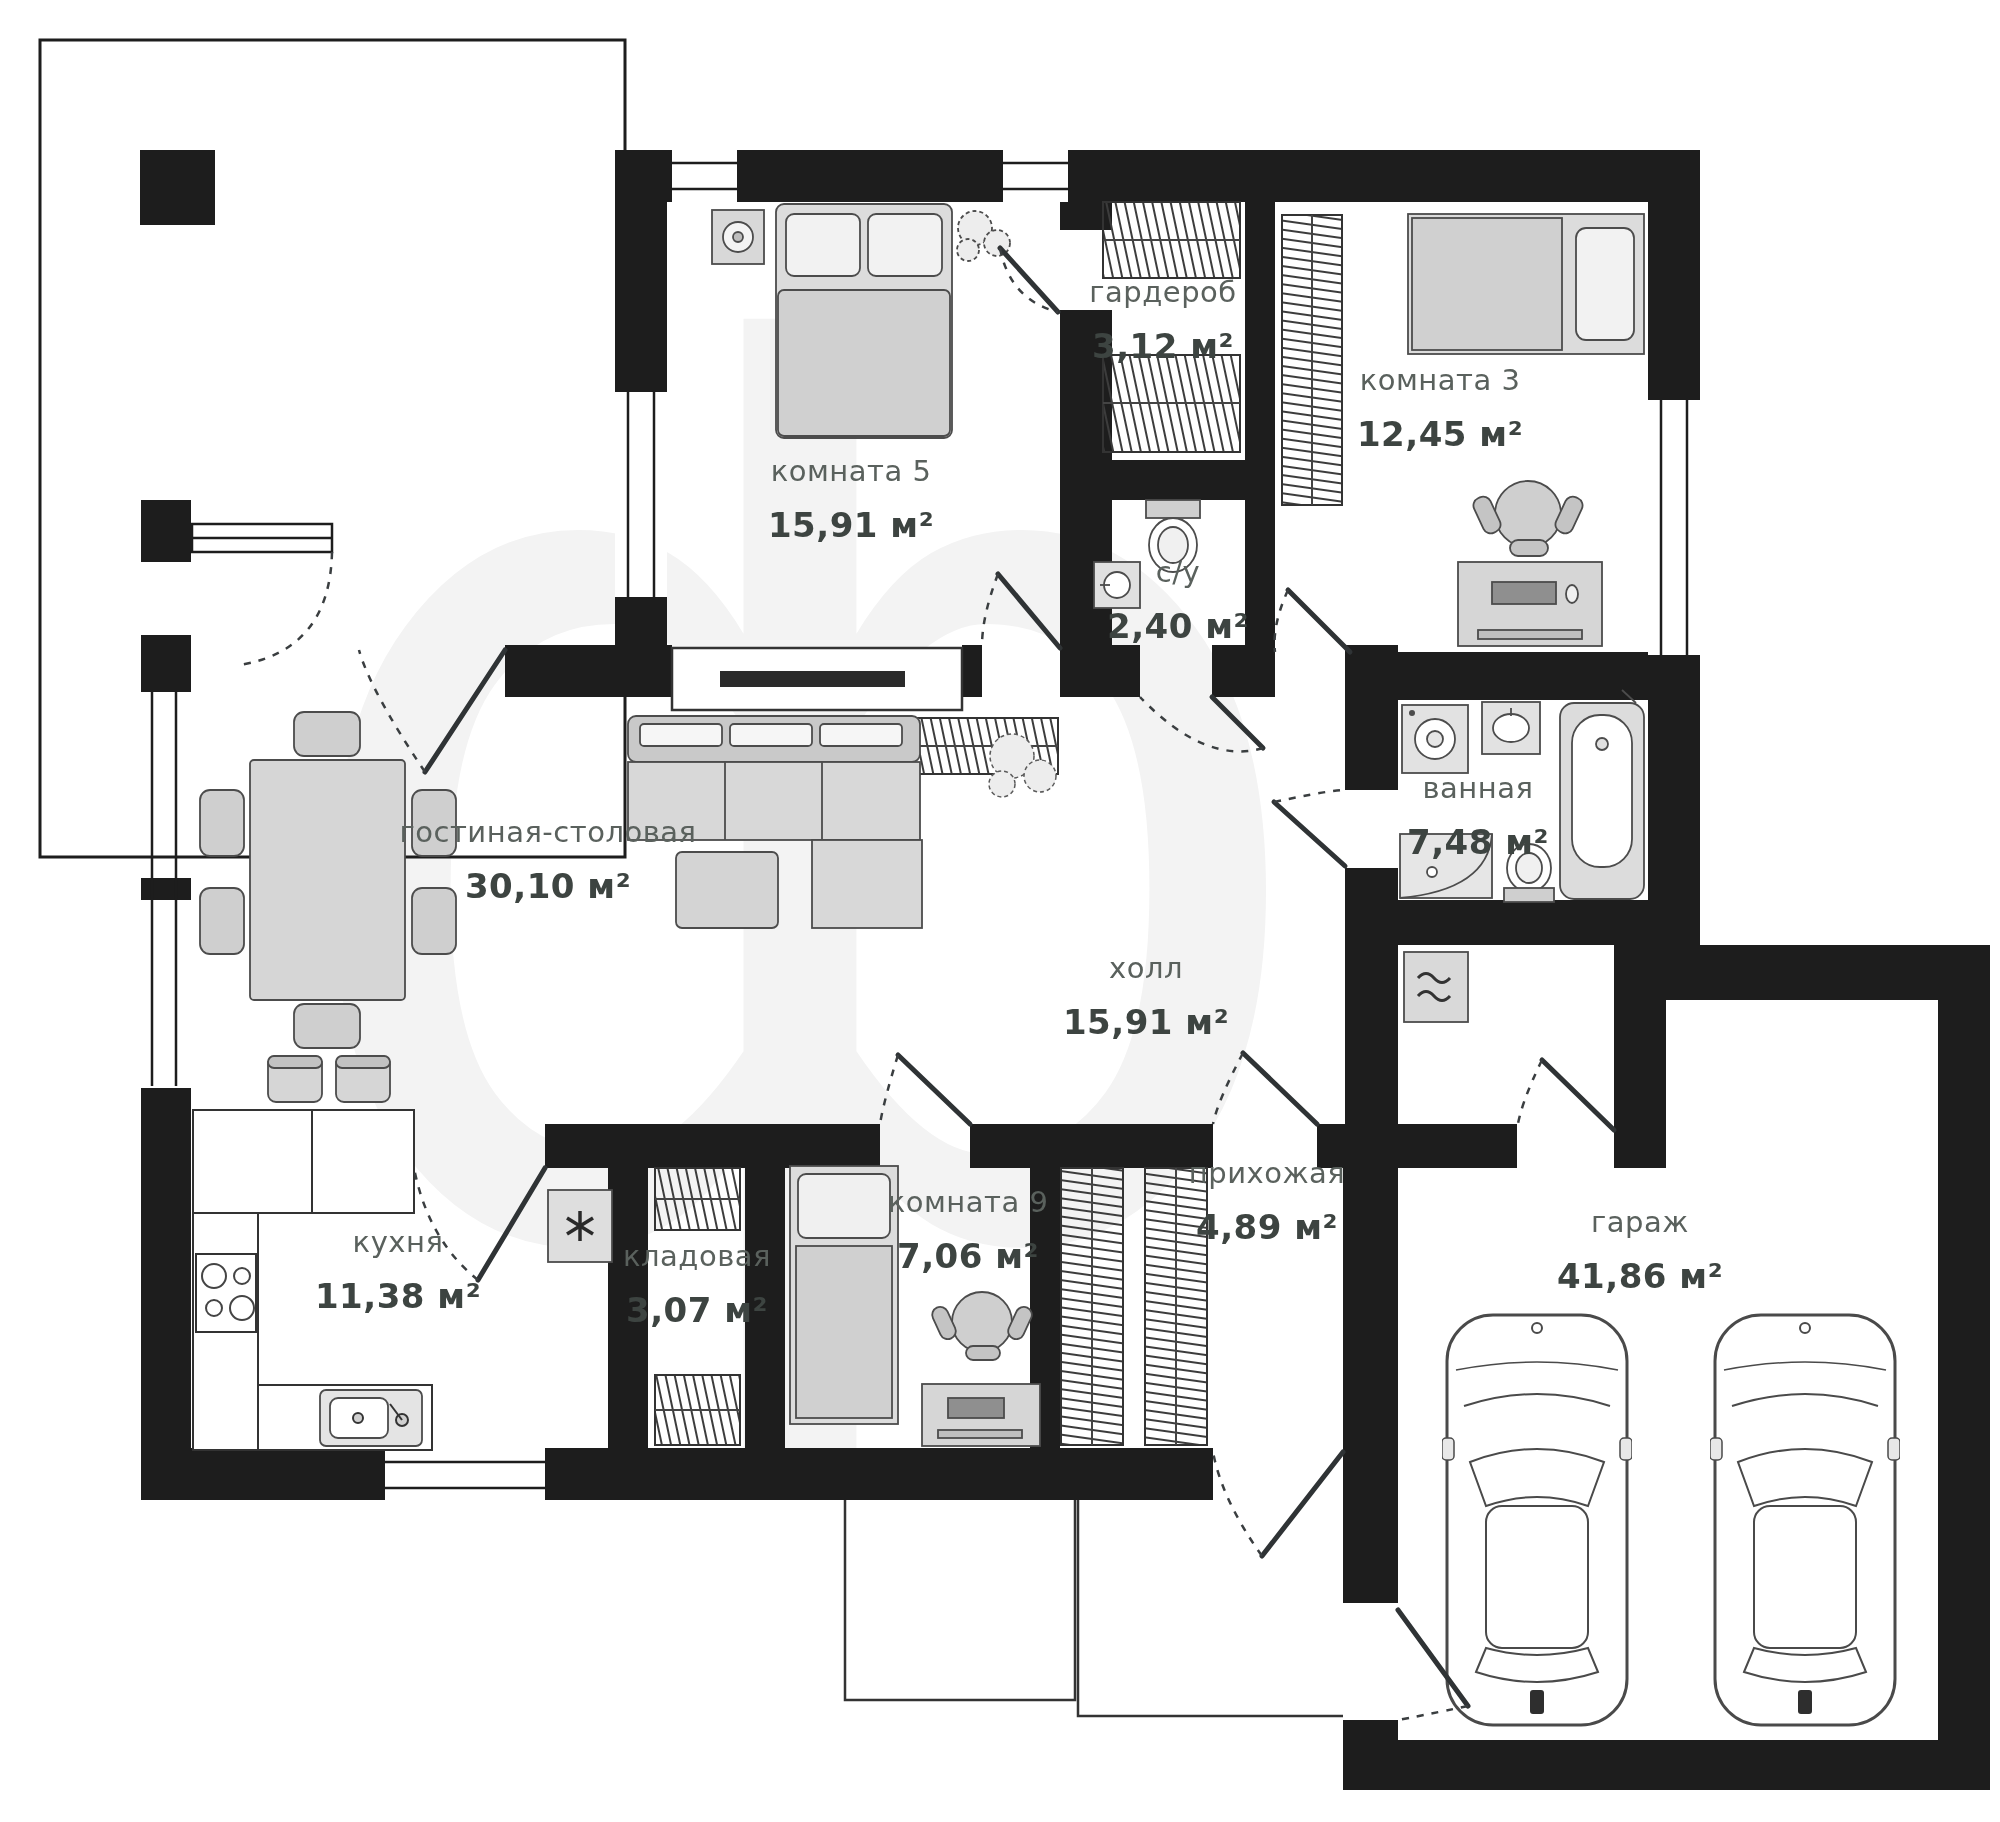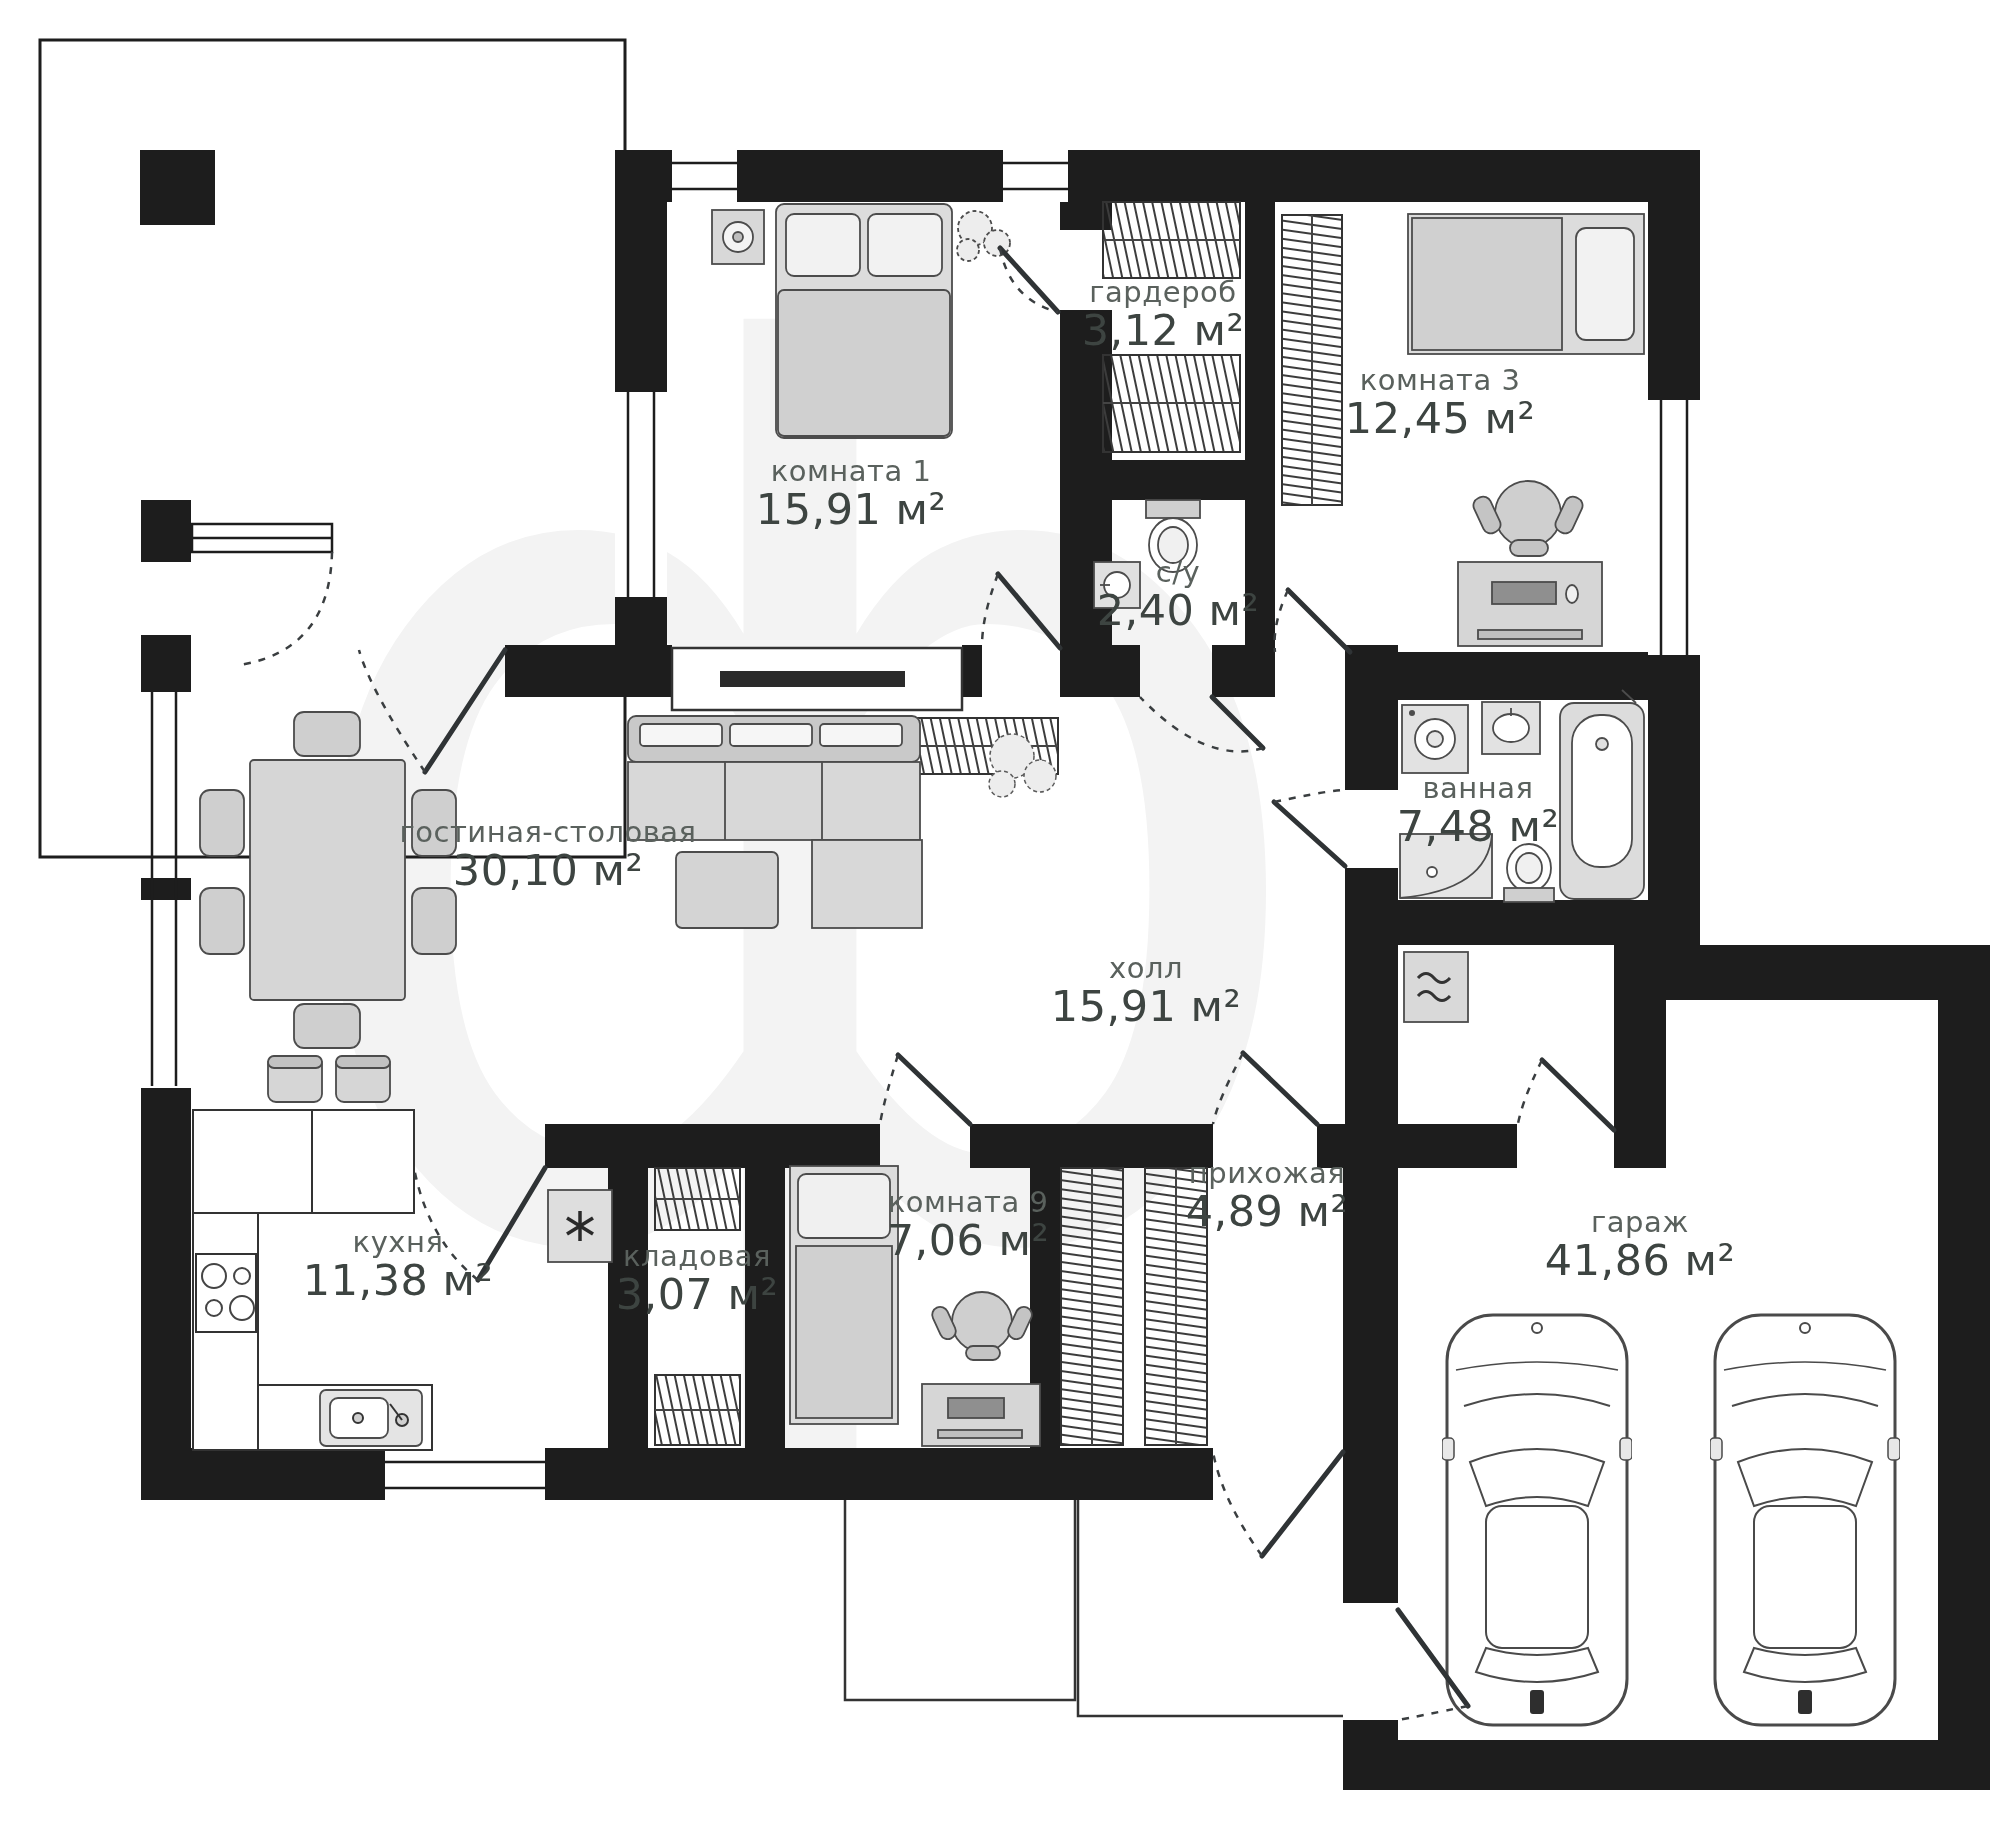--- a/index.html
+++ b/index.html
@@ -2,21 +2,21 @@
 <html><head>
 <meta charset="utf-8">
 <style>
   html,body{margin:0;padding:0;background:#ffffff;}
   #plan{position:relative;width:2000px;height:1822px;background:#ffffff;overflow:hidden;
         font-family:"DejaVu Sans",sans-serif;}
   #plan-svg{position:absolute;left:0;top:0;z-index:1;}
   .room-label{position:absolute;transform:translateX(-50%);text-align:center;z-index:2;
               color:#5a615d;}
   .rn{font-size:29px;letter-spacing:.5px;white-space:nowrap;line-height:32px;}
-  .ra{font-size:43px;font-weight:400;color:#3d4441;margin-top:4px;white-space:nowrap;
+  .ra{font-size:34px;font-weight:700;color:#3d4441;margin-top:20px;white-space:nowrap;
       letter-spacing:.5px;line-height:36px;}
 </style>
 </head>
 <body>
 
 <div id="plan">
 
 <svg id="plan-svg" width="2000" height="1822" viewBox="0 0 2000 1822" xmlns="http://www.w3.org/2000/svg">
   <defs>
     <pattern id="hangV" width="16" height="9" patternUnits="userSpaceOnUse" patternTransform="rotate(78)">
@@ -378,21 +378,21 @@
     <path d="M898,1055 Q884,1100 880,1124"></path>
     <path d="M478,1280 Q428,1240 414,1168"></path>
     <path d="M1262,1556 Q1222,1500 1213,1452"></path>
     <path d="M1468,1706 Q1420,1716 1398,1720"></path>
     <path d="M425,772 Q370,690 359,650"></path>
     <path d="M332,552 Q330,650 240,665"></path>
   </g>
 </svg>
 
 <div class="room-label" style="left:851px;top:455px">
-  <div class="rn">комната 1</div>
+  <div class="rn">комната 5</div>
   <div class="ra">15,91 м²</div>
 </div>
 <div class="room-label" style="left:1163px;top:276px">
   <div class="rn">гардероб</div>
   <div class="ra">3,12 м²</div>
 </div>
 <div class="room-label" style="left:1440px;top:364px">
   <div class="rn">комната 3</div>
   <div class="ra">12,45 м²</div>
 </div>

